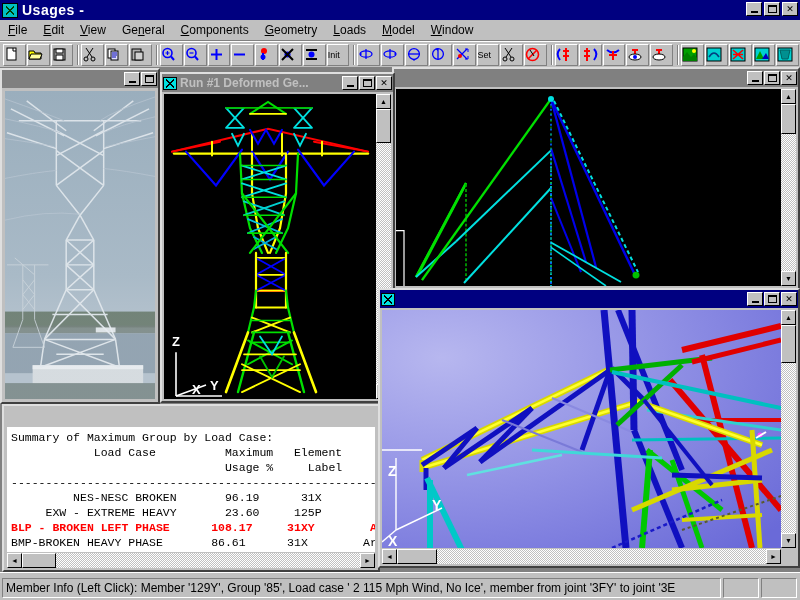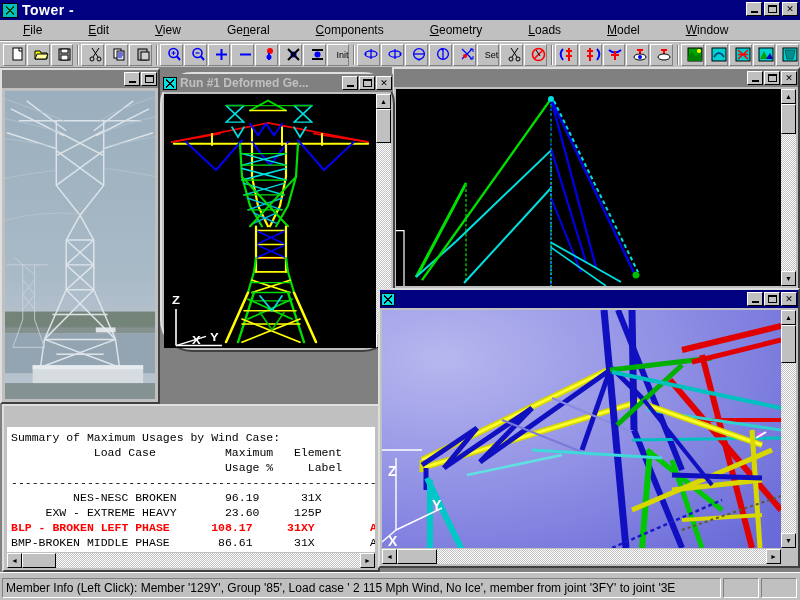--- a/index.html
+++ b/index.html
@@ -38,34 +38,34 @@
   .sysbtn.min i{align-items:flex-end;padding-bottom:2px;}
   .sysbtn.min i:before{content:"";display:block;width:7px;height:2px;background:#000;}
   .sysbtn.max i:before{content:"";display:block;width:9px;height:8px;border:1px solid #000;border-top-width:2px;box-sizing:border-box;}
 
   
   .menubar{
     position:absolute;left:0;top:20px;width:800px;height:20px;
     background:#c0c0c0;display:flex;align-items:center;
     border-bottom:1px solid #808080;
   }
-  .menu-item{padding:2px 23px;font-size:12px;color:#000;white-space:nowrap;cursor:default;}
+  .menu-item{padding:2px 8px;font-size:12px;color:#000;white-space:nowrap;cursor:default;}
   .menu-item u{text-decoration:underline;}
 
   
   .toolbar{
     position:absolute;left:0;top:41px;width:800px;height:26px;
     background:#c0c0c0;display:flex;align-items:center;padding-left:3px;
     border-top:1px solid #fff;box-sizing:border-box;
   }
   .tbtn{
     width:23px;height:22px;margin-right:1px;background:#c0c0c0;
     border-top:1px solid #fff;border-left:1px solid #fff;
     border-right:1px solid #808080;border-bottom:1px solid #808080;
-    position:relative;box-sizing:border-box;display:flex;align-items:center;justify-content:flex-end;
+    position:relative;box-sizing:border-box;display:flex;align-items:center;justify-content:flex-start;
     font-size:9px;color:#000;
   }
   .tsep{width:7px;height:22px;position:relative;}
   .tsep:after{content:"";position:absolute;left:3px;top:1px;width:1px;height:20px;
     background:#808080;border-right:1px solid #fff;}
   .tbtn svg{display:block;}
   .tbtn .lbl{font-size:9px;font-family:"Liberation Sans",sans-serif;}
 
   
   .mdi{position:absolute;left:0;top:67px;width:800px;height:505px;background:#808080;}
@@ -137,21 +137,21 @@
   
   .photo{position:absolute;inset:0;overflow:hidden;background:#8fa3b4;}
 </style>
 </head>
 <body>
 
 <div class="app">
 
   <div class="titlebar">
     <div class="tb-icon"></div>
-    <span class="tb-title">Tower -</span>
+    <span class="tb-title">Usages -</span>
     <div class="tb-btns">
       <div class="sysbtn min">
           <i></i>
         </div>
       <div class="sysbtn max">
           <i></i>
         </div>
       <div class="sysbtn">
           <i>✕</i>
         </div>
@@ -545,21 +545,21 @@
             <rect x="92" y="238" width="20" height="5" fill="#eef2f5" opacity="0.9"></rect>
 
             <g opacity="0.12">
               <rect width="152" height="310" fill="url(#sky)"></rect>
             </g>
           </svg>
         </div>
       </div>
     </div>
 
-    <div class="win" style="left:160px;top:5px;width:235px;height:280px;border-radius:32px;">
+    <div class="win" style="left:160px;top:5px;width:235px;height:331px;">
       <div class="win-tb inactive">
         <div class="win-ico"></div>
         <span class="win-title">Run #1 Deformed Ge...</span>
         <div class="win-btns">
           <div class="sysbtn min">
               <i></i>
             </div>
           <div class="sysbtn max">
               <i></i>
             </div>
@@ -646,28 +646,28 @@
       </div>
       <div class="sb vert" style="right:2px;top:20px;bottom:2px;">
         <div class="sb-track" style="inset:0;"></div>
         <div class="arrowbtn" style="left:0;top:0;width:15px;height:15px;">▲</div>
         <div class="thumb" style="left:0;top:15px;width:15px;height:34px;"></div>
         <div class="arrowbtn" style="left:0;bottom:0;width:15px;height:15px;">▼</div>
       </div>
     </div>
 
     <div class="win" style="left:2px;top:337px;width:378px;height:168px;">
-      <div class="results-text" style="left:3px;top:21px;right:3px;bottom:18px;"><span>Summary of Maximum Usages by Wind Case:</span>
+      <div class="results-text" style="left:3px;top:21px;right:3px;bottom:18px;"><span>Summary of Maximum Group by Load Case:</span>
 <span>            Load Case          Maximum   Element      Elem</span>
 <span>                               Usage %     Label         T</span>
 <span>-------------------------------------------------------------</span>
 <span><span>         NES-NESC BROKEN</span><span>      </span><span> 96.19</span><span>    </span><span>  31X</span><span>     </span><span>   Ar</span></span>
 <span><span>     EXW - EXTREME HEAVY</span><span>      </span><span> 23.60</span><span>    </span><span> 125P</span><span>     </span><span>   Ar</span></span>
 <span class="hl"><span>BLP - BROKEN LEFT PHASE</span><span>      </span><span>108.17</span><span>    </span><span> 31XY</span><span>     </span><span>   An</span></span>
-<span><span>BMP-BROKEN MIDDLE PHASE</span><span>      </span><span> 86.61</span><span>    </span><span>  31X</span><span>     </span><span>   Ar</span></span></div>
+<span><span>BMP-BROKEN HEAVY PHASE</span><span>      </span><span> 86.61</span><span>    </span><span>  31X</span><span>     </span><span>   Ar</span></span></div>
 
       <div class="sb horz" style="left:3px;right:3px;bottom:2px;height:15px;">
         <div class="sb-track" style="inset:0;"></div>
         <div class="arrowbtn" style="left:0;top:0;width:15px;height:15px;">◄</div>
         <div class="thumb" style="left:15px;top:0;width:34px;height:15px;"></div>
         <div class="arrowbtn" style="right:0;top:0;width:15px;height:15px;">►</div>
       </div>
     </div>
 
     <div class="win" style="left:378px;top:221px;width:422px;height:280px;">

